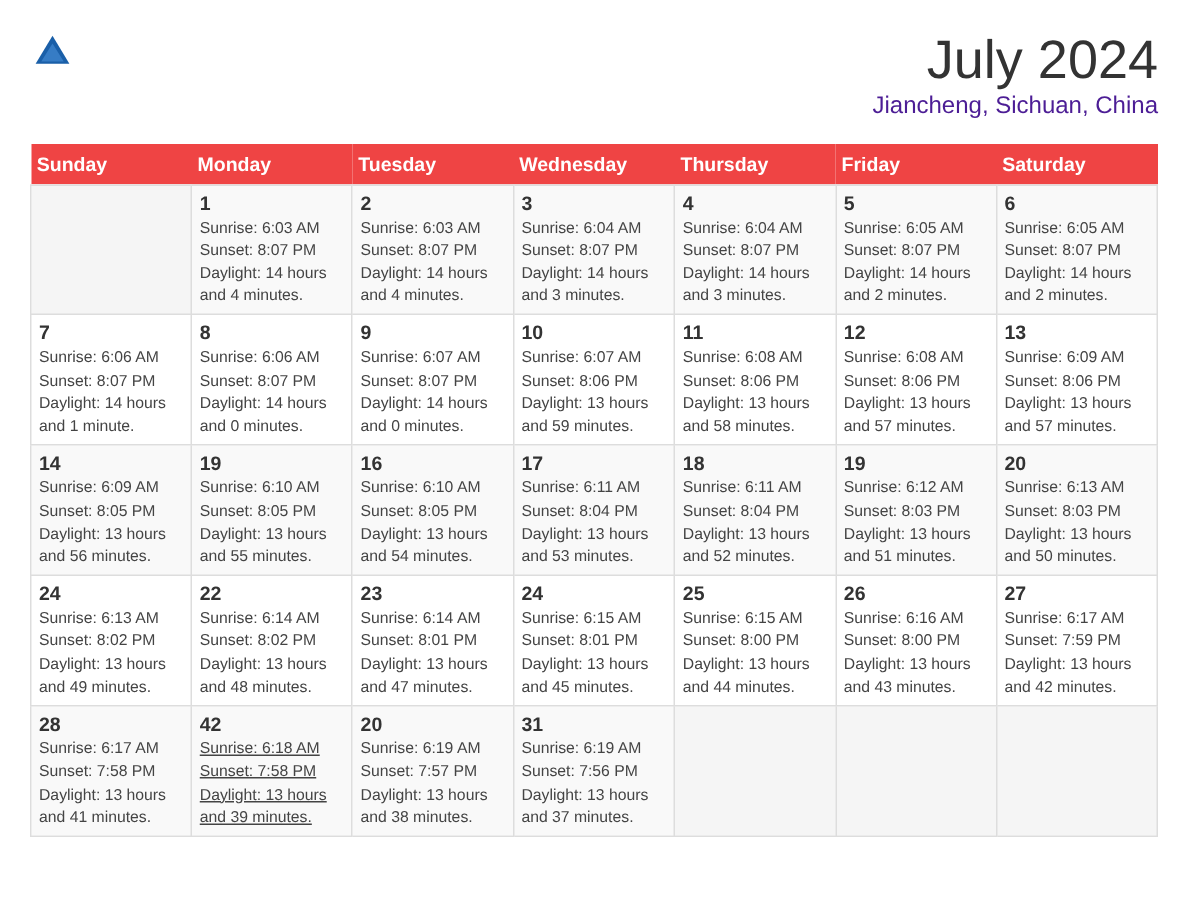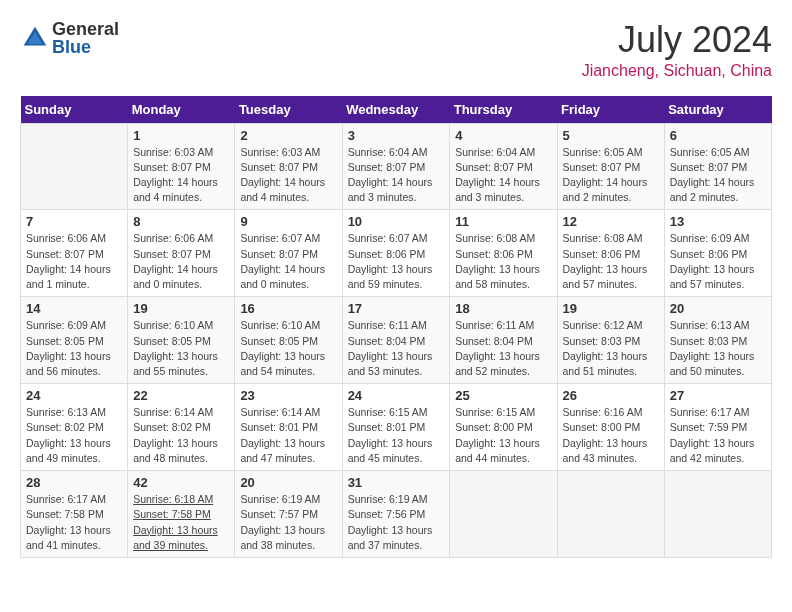--- a/index.html
+++ b/index.html
@@ -36,31 +36,31 @@
       text-align: right;
     }
     .month-year {
       font-size: 36px;
       font-weight: normal;
       color: #333;
       line-height: 1.1;
     }
     .location {
       font-size: 16px;
-      color: #be185d;
+      color: #4c1d95;
       margin-top: 2px;
       text-align: right;
     }
     table {
       width: 100%;
       border-collapse: collapse;
       font-size: 11px;
     }
     thead tr th {
-      background-color: #4c1d95;
+      background-color: #ef4444;
       color: #fff;
       padding: 6px 4px;
       text-align: left;
       font-size: 13px;
       font-weight: bold;
     }
     tbody tr td {
       border: 1px solid #ddd;
       vertical-align: top;
       padding: 4px 5px;
@@ -101,24 +101,20 @@
 </head>
 <body>
 
 <div class="header">
   <div class="logo-wrapper">
     <div class="logo-line1">
       <svg class="logo-icon" viewBox="0 0 40 40" xmlns="http://www.w3.org/2000/svg">
         <polygon points="20,5 35,30 5,30" fill="#1a5fa8"></polygon>
         <polygon points="20,12 30,28 10,28" fill="#4a90d9" opacity="0.6"></polygon>
       </svg>
-      <div style="display:flex; flex-direction:column; margin-left:2px;">
-        <span class="logo-text-general">General</span>
-        <span class="logo-text-blue">Blue</span>
-      </div>
     </div>
   </div>
   <div class="title-block">
     <div class="month-year">July 2024</div>
     <div class="location">Jiancheng, Sichuan, China</div>
   </div>
 </div>
 
 <table>
   <thead>

